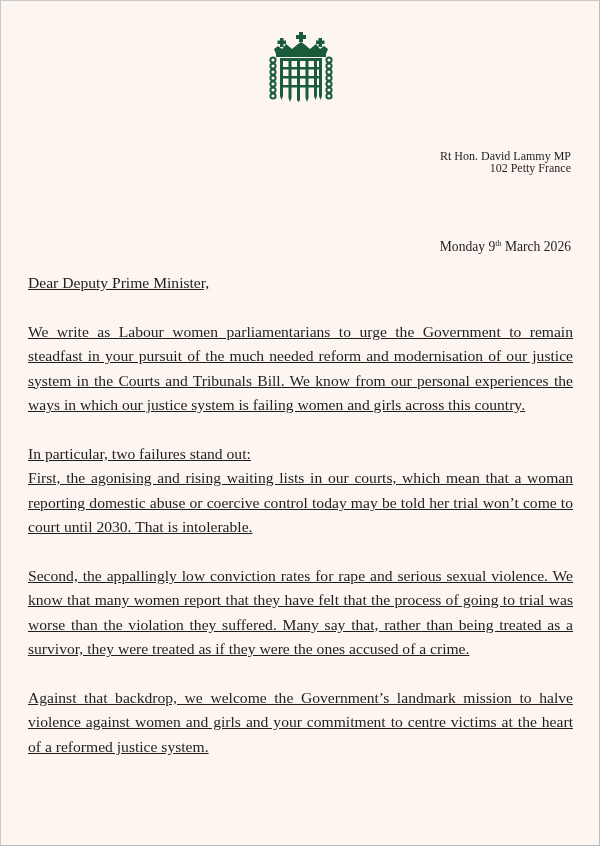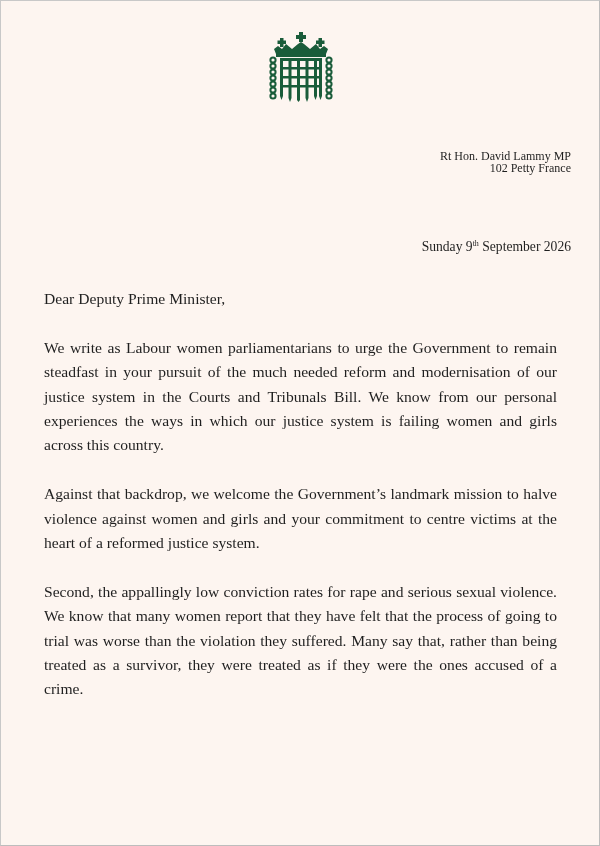--- a/index.html
+++ b/index.html
@@ -39,21 +39,21 @@
   }
   .date sup { font-size: 8px; vertical-align: 5px; line-height: 0; text-align: center; }
   .body {
     position: absolute;
     left: 27px; top: 270px;
     width: 545px;
     font-size: 15.6px;
     line-height: 24.4px;
     color: #1f1f1f;
   }
-  .body p { margin: 16px; text-align: justify; }
+  .body p { margin: 0; text-align: justify; text-decoration: underline; }
   .salutation { margin-bottom: 24.4px !important; }
   .para { margin-bottom: 24.4px !important; }
   .para-tight { margin-bottom: 0 !important; }
 </style>
 </head>
 <body>
 
 <div class="page">
 
   <svg class="logo" viewBox="0 0 66 70" xmlns="http://www.w3.org/2000/svg">
@@ -105,22 +105,24 @@
       <path d="M46 64 L47.5 68 L49 64 Z"></path>
       <path d="M51 64 L52.5 68 L54 64 Z"></path>
     </g>
   </svg>
 
   <div class="address">
     <div>Rt Hon. David Lammy MP</div>
     <div>102 Petty France</div>
   </div>
 
-  <div class="date"><span>Sunday 9</span><sup>th</sup><span> September 2026</span></div>
+  <div class="date"><span>Monday 9</span><sup>th</sup><span> March 2026</span></div>
 
   <div class="body">
     <p class="salutation">Dear Deputy Prime Minister,</p>
     <p class="para">We write as Labour women parliamentarians to urge the Government to remain steadfast in your pursuit of the much needed reform and modernisation of our justice system in the Courts and Tribunals Bill. We know from our personal experiences the ways in which our justice system is failing women and girls across this country.</p>
+    <p class="para-tight">In particular, two failures stand out:</p>
+    <p class="para">First, the agonising and rising waiting lists in our courts, which mean that a woman reporting domestic abuse or coercive control today may be told her trial won’t come to court until 2030. That is intolerable.</p>
+    <p class="para">Second, the appallingly low conviction rates for rape and serious sexual violence. We know that many women report that they have felt that the process of going to trial was worse than the violation they suffered. Many say that, rather than being treated as a survivor, they were treated as if they were the ones accused of a crime.</p>
     <p class="para">Against that backdrop, we welcome the Government’s landmark mission to halve violence against women and girls and your commitment to centre victims at the heart of a reformed justice system.</p>
-    <p class="para">Second, the appallingly low conviction rates for rape and serious sexual violence. We know that many women report that they have felt that the process of going to trial was worse than the violation they suffered. Many say that, rather than being treated as a survivor, they were treated as if they were the ones accused of a crime.</p>
   </div>
 
 </div>
 
 </body></html>

